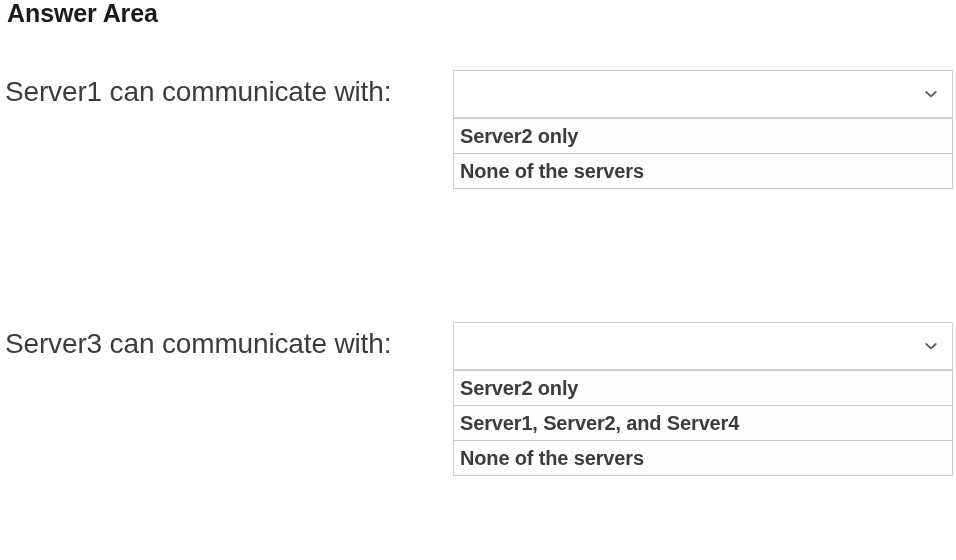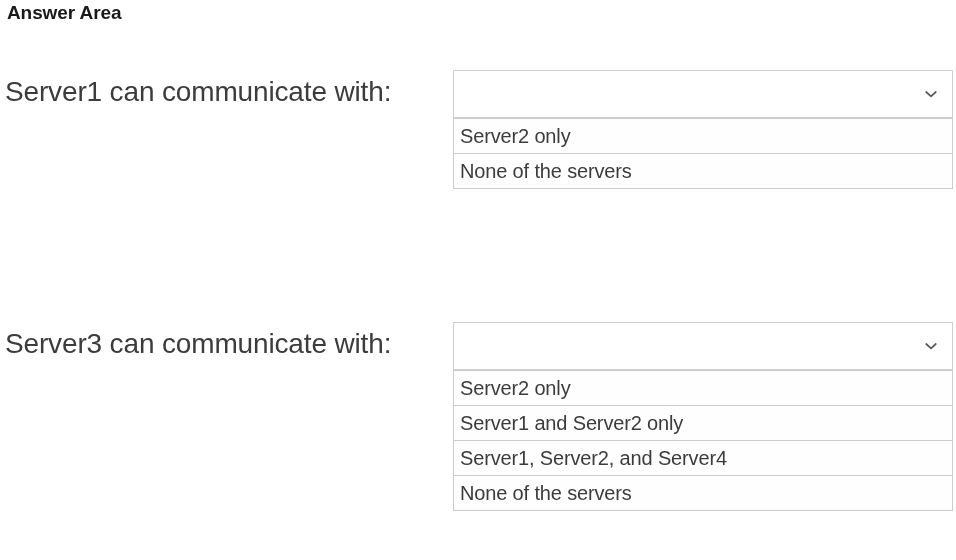--- a/index.html
+++ b/index.html
@@ -17,21 +17,21 @@
     font-family: "Liberation Sans", "DejaVu Sans", sans-serif;
     color: #3c3c3c;
     -webkit-font-smoothing: antialiased;
   }
 
   
   .page-title {
     position: absolute;
     left: 7px;
     top: 0px;
-    font-size: 19px;
+    font-size: 25px;
     font-weight: bold;
     color: #1a1a1a;
     letter-spacing: -0.1px;
     line-height: 26px;
     white-space: nowrap;
   }
 
   
   .question-block {
     position: absolute;
@@ -97,20 +97,21 @@
   .option-item {
     height: 35px;
     line-height: 35px;
     padding-left: 6px;
     font-size: 20px;
     letter-spacing: -0.15px;
     color: #3c3c3c;
     white-space: nowrap;
     border-top: 1px solid #cbcbcb;
     background: #fefefe;
+    font-weight: bold;
   }
   .option-item:first-child { border-top: 1px solid #cbcbcb; }
 </style>
 </head>
 <body>
 
 <div class="page-title">Answer Area</div>
 
 <div class="question-block" id="block-1">
 
@@ -140,18 +141,17 @@
     <span class="combo-value"></span>
     <span class="chevron-icon">
       <svg width="16" height="16" viewBox="0 0 16 16" aria-hidden="true">
         <path d="M3.2 6.0 L8 10.4 L12.8 6.0" fill="none" stroke="#595959" stroke-width="1.7" stroke-linecap="round" stroke-linejoin="round"></path>
       </svg>
     </span>
   </div>
 
   <div class="option-list">
     <div class="option-item">Server2 only</div>
-    <div class="option-item">Server1 and Server2 only</div>
     <div class="option-item">Server1, Server2, and Server4</div>
     <div class="option-item">None of the servers</div>
   </div>
 
 </div>
 
 </body></html>

